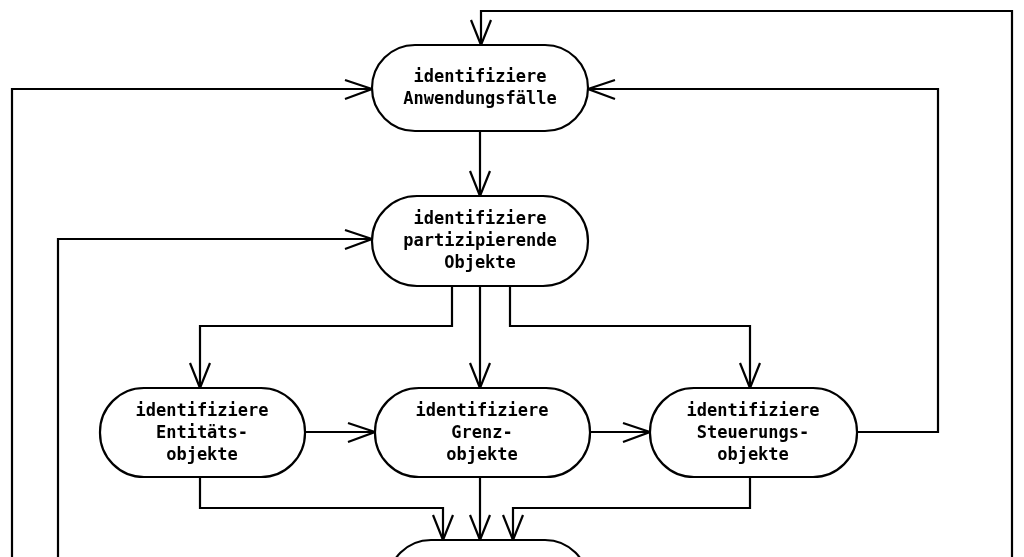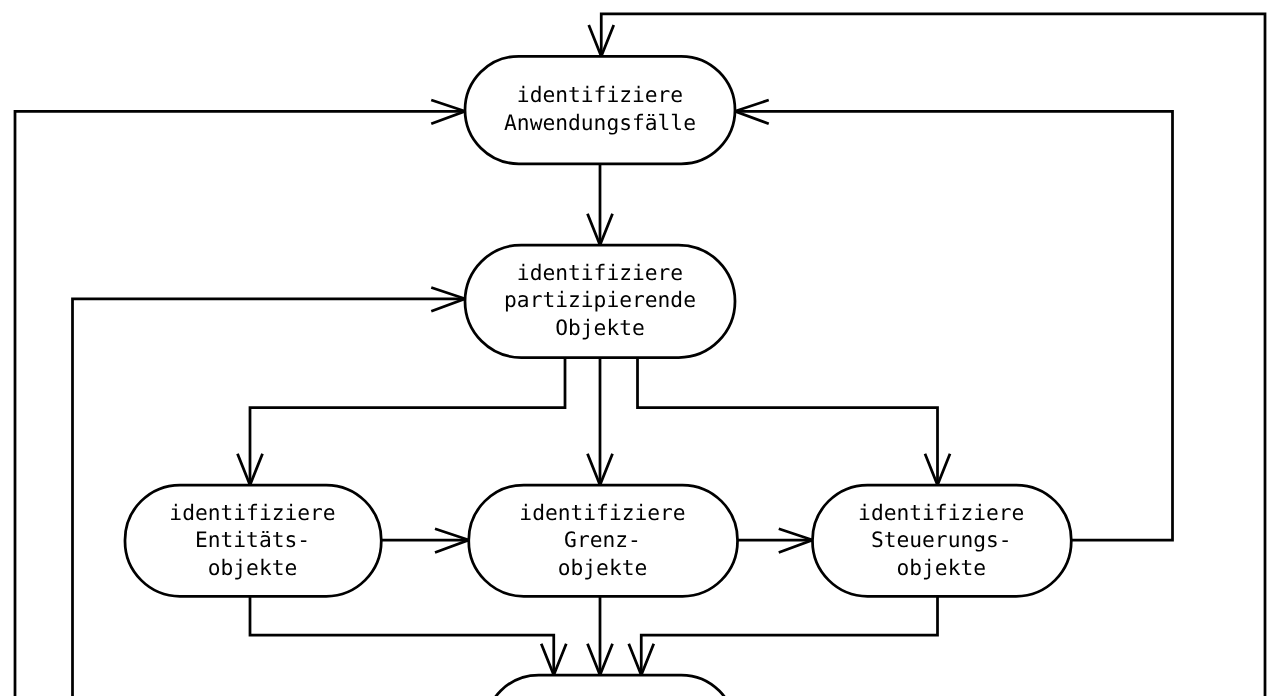--- a/index.html
+++ b/index.html
@@ -11,20 +11,21 @@
     width: 1024px;
     height: 557px;
     overflow: hidden;
     font-family: "DejaVu Sans Mono", monospace;
   }
   #diagram-root {
     position: relative;
     width: 1002px;
     height: 557px;
     background: #ffffff;
+    font-weight: bold;
   }
   svg#flow-svg {
     display: block;
     width: 1024px;
     height: 557px;
   }
   .node-shape {
     fill: #ffffff;
     stroke: #000000;
     stroke-width: 2.2;

